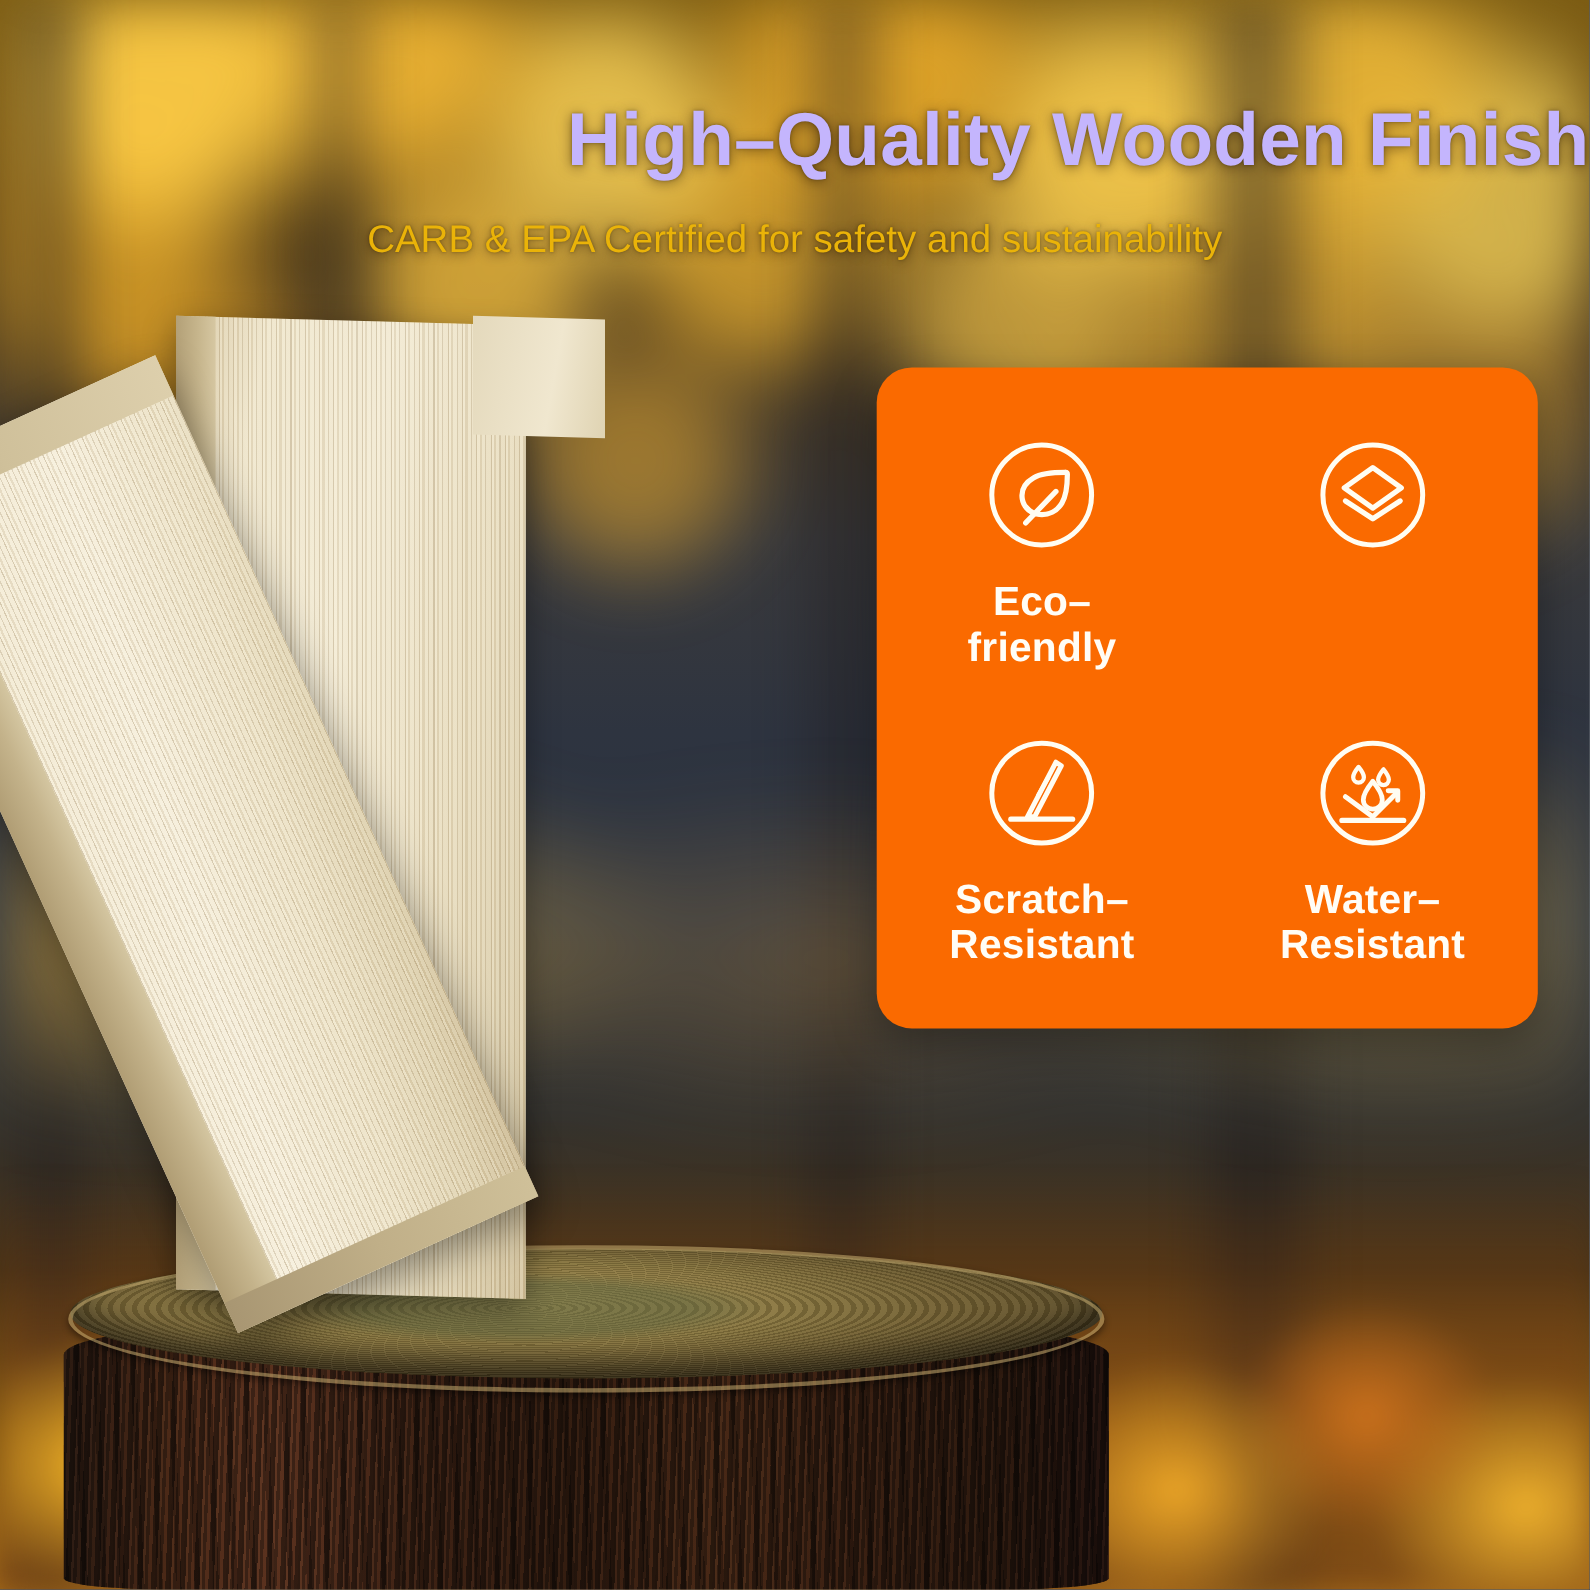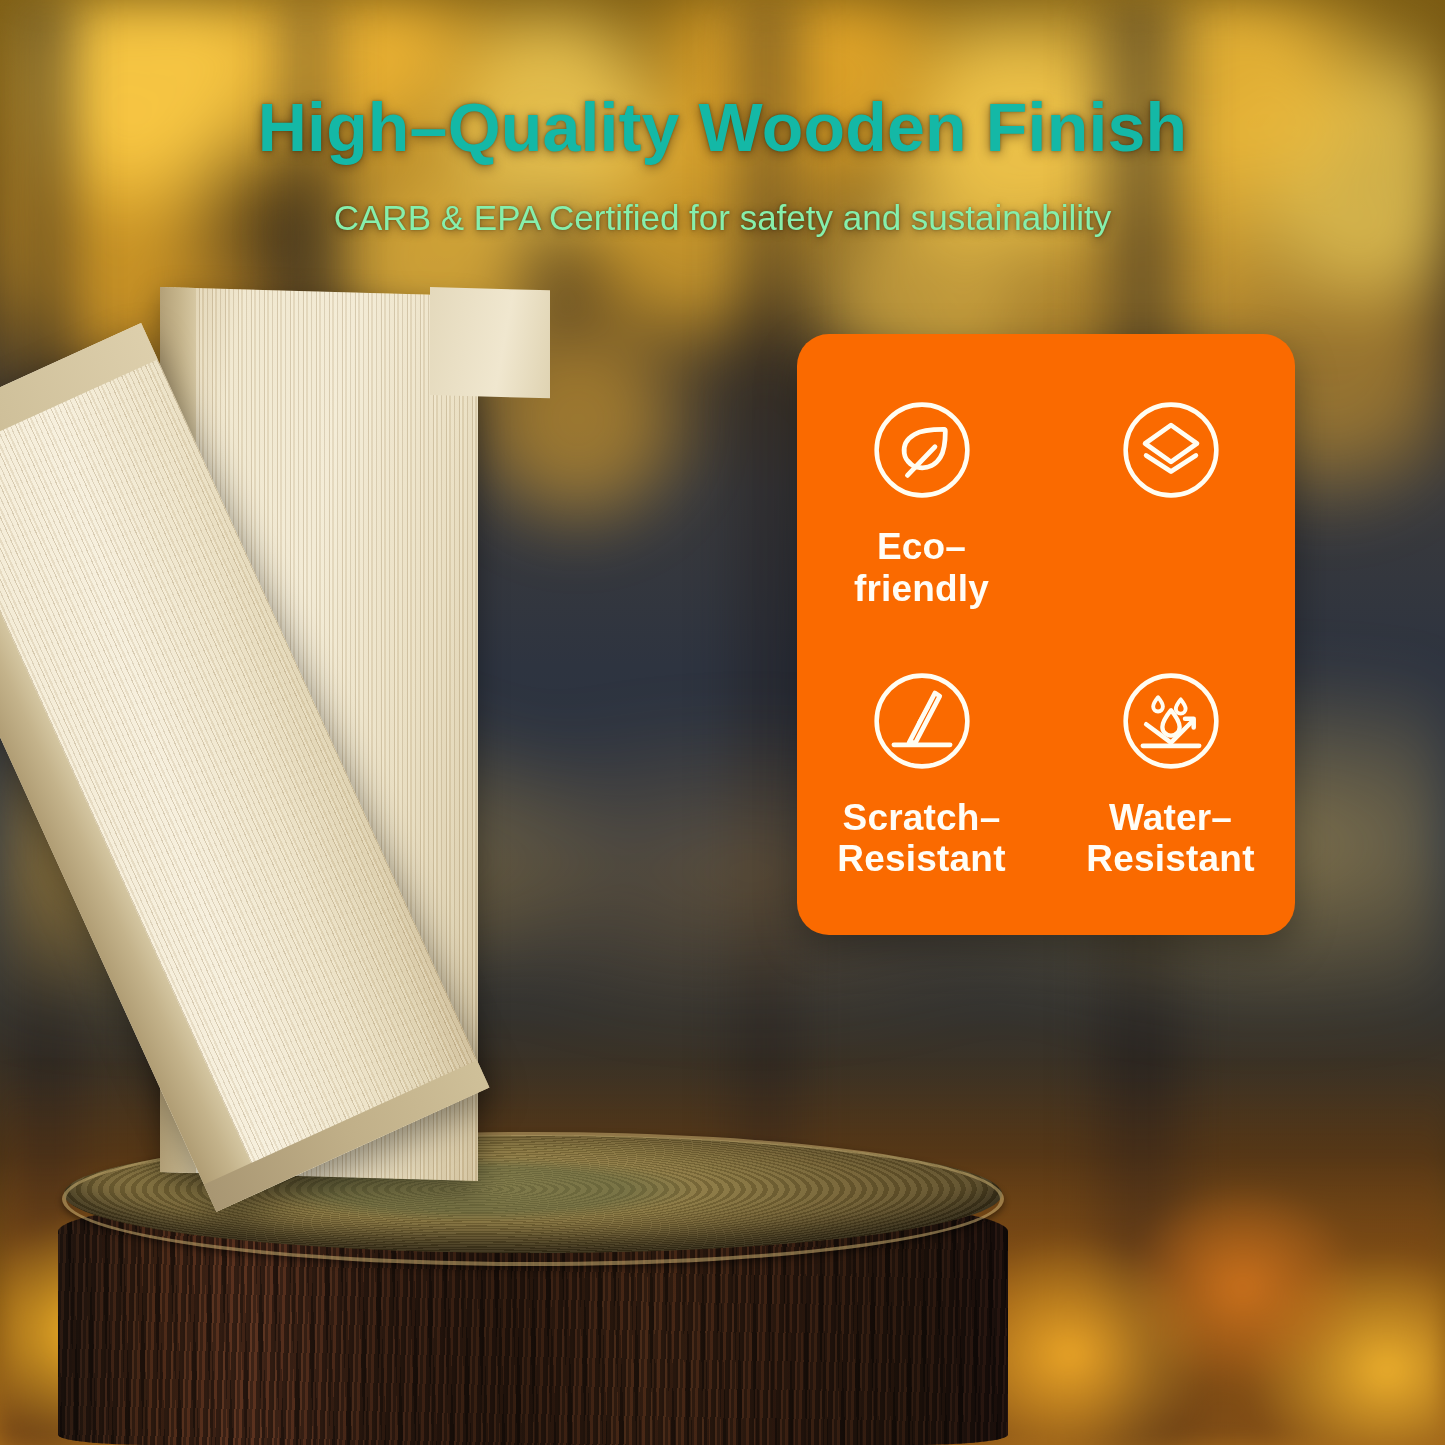--- a/index.html
+++ b/index.html
@@ -167,33 +167,33 @@
     position:absolute;left:0;top:0;width:52px;height:100%;
     background:linear-gradient(90deg,#b09d74 0%,#c4b38b 60%,#d4c6a1 100%);
   }
   .plank-front-bottom{
     position:absolute;left:0;right:0;bottom:0;height:30px;
     background:linear-gradient(92deg,#a89672 0%,#c0af88 50%,#cfc099 100%);
   }
 
   
   .headline{
-    position:absolute;left:0;right:0;top:88px;text-align:center;
-    font-size:68px;font-weight:bold;color:#14b8a6;letter-spacing:.2px;
+    position:absolute;left:0;right:0;top:88px;text-align:right;
+    font-size:68px;font-weight:bold;color:#c4b5fd;letter-spacing:.2px;
     text-shadow:0 2px 12px rgba(40,20,0,.55), 0 0 3px rgba(0,0,0,.35);
   }
   .subhead{
     position:absolute;left:0;right:0;top:198px;text-align:center;
-    font-size:35px;font-weight:normal;color:#86efac;
+    font-size:35px;font-weight:normal;color:#eab308;
     text-shadow:0 2px 10px rgba(40,20,0,.60), 0 0 3px rgba(0,0,0,.35);
   }
 
   
   .card{
-    position:absolute;left:797px;top:334px;width:498px;height:601px;
+    position:absolute;left:797px;top:334px;width:601px;height:601px;
     background:#fa6a00;border-radius:32px;
     box-shadow:0 14px 40px rgba(0,0,0,.35);
     display:grid;grid-template-columns:1fr 1fr;grid-template-rows:1fr 1fr;
     padding:0;box-sizing:border-box;
   }
   .feature{
     display:flex;flex-direction:column;align-items:center;justify-content:flex-start;
     padding-top:62px;box-sizing:border-box;
   }
   .feature.row2{padding-top:32px;align-items:center;}

